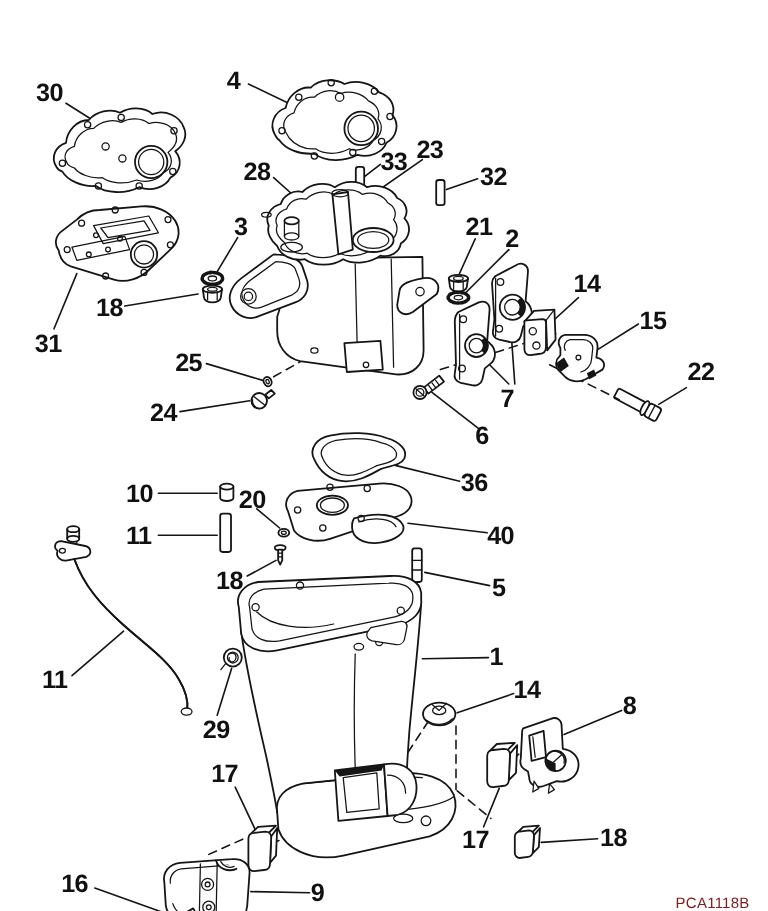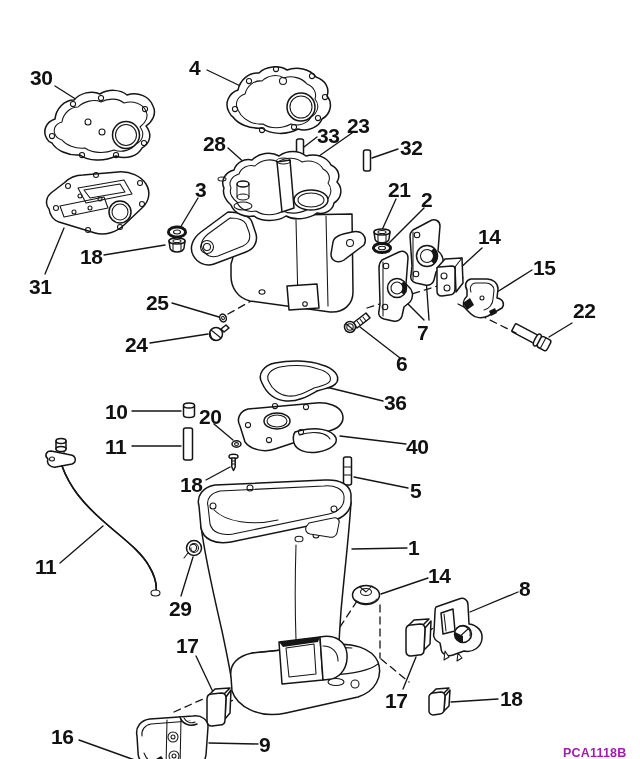--- a/index.html
+++ b/index.html
@@ -9,21 +9,21 @@
   svg path, svg ellipse, svg circle, svg line, svg rect, svg polyline, svg polygon{
       stroke:#151515; fill:none; stroke-width:1.5; stroke-linecap:round; stroke-linejoin:round;}
   svg .fillw{fill:#ffffff;}
   svg .dark{fill:#151515;stroke:none;}
   svg .thin{stroke-width:1.05;}
   svg .leader{stroke-width:1.35;}
   svg .dash{stroke-width:1.3;stroke-dasharray:7 5;}
   svg .hatchring{stroke-width:3;stroke-dasharray:1.6 1.7;}
   .callout{position:absolute;color:#111;font-size:21px;font-weight:700;letter-spacing:-0.5px;
            line-height:1;white-space:nowrap;}
-  .watermark{position:absolute;color:#a21caf;font-size:12.5px;font-weight:700;letter-spacing:0.2px;}
+  .watermark{position:absolute;color:#7f1d1d;font-size:12.5px;font-weight:400;letter-spacing:0.2px;}
 </style>
 </head>
 <body>
 
 <div class="canvas">
 
 <svg width="640" height="759" viewBox="0 0 640 759">
   <defs>
     <pattern id="thr" width="5" height="2.4" patternUnits="userSpaceOnUse">
       <path d="M0,1.2 H5" stroke="#151515" stroke-width="0.9" fill="none"></path>

